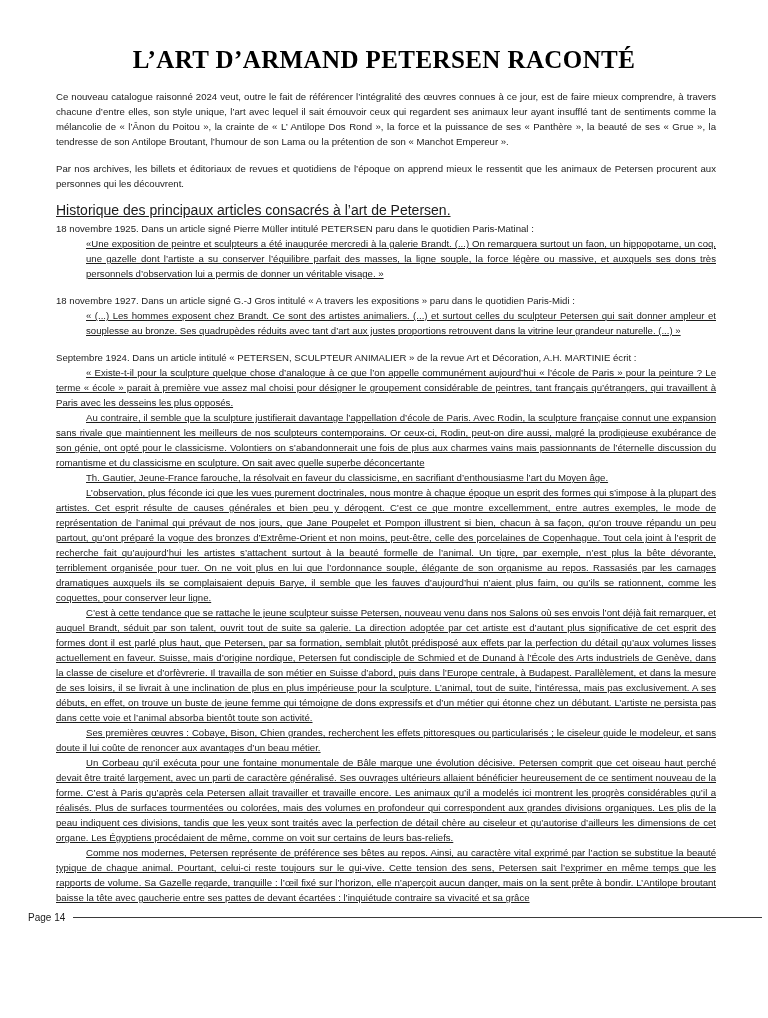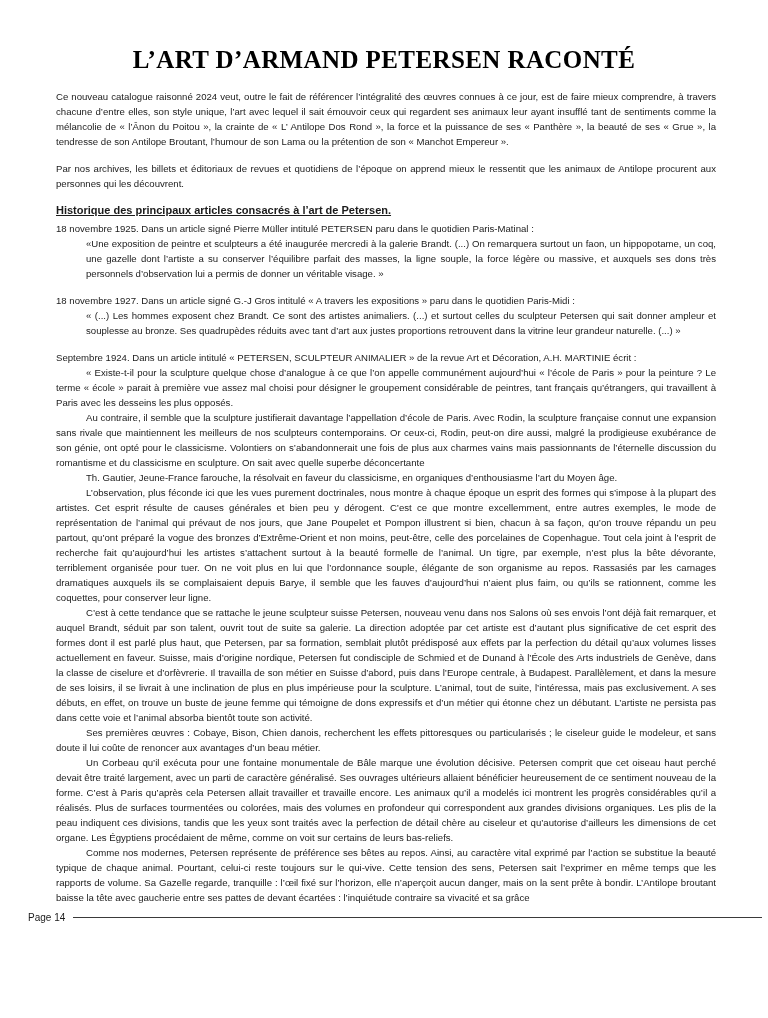--- a/index.html
+++ b/index.html
@@ -29,28 +29,28 @@
   .content {
     margin: 15px 52px 14px 56px;
     text-align: justify;
     font-size: 9.6px;
     line-height: 15px;
   }
   .content p { margin: 0; }
   .content p.p  { margin-bottom: 12px; }
   .content p.p0 { margin-bottom: 0; }
   .content p.h {
-    font-weight: 700;
+    font-weight: 400;
     text-decoration: underline;
-    font-size: 11px;
+    font-size: 14px;
     margin-bottom: 3px;
   }
   .content p.intro { margin: 0; }
-  .content p.quote { margin: 0 0 12px 30px; }
-  .content p.qp { text-indent: 30px; margin: 0; }
+  .content p.quote { margin: 0 0 12px 30px; text-decoration: underline; }
+  .content p.qp { text-indent: 30px; margin: 0; text-decoration: underline; }
   .footer {
     position: absolute;
     left: 28px;
     right: 6px;
     bottom: 8px;
     display: flex;
     align-items: center;
     gap: 8px;
   }
   .page-number {
@@ -64,33 +64,33 @@
     border-top: 1.4px solid #3a3a3a;
   }
 </style>
 </head>
 <body>
 
 <div class="page">
   <h1 class="title">L’ART D’ARMAND PETERSEN RACONTÉ</h1>
   <div class="content">
       <p class="p">Ce nouveau catalogue raisonné 2024 veut, outre le fait de référencer l’intégralité des œuvres connues à ce jour, est de faire mieux comprendre, à travers chacune d’entre elles, son style unique, l’art avec lequel il sait émouvoir ceux qui regardent ses animaux leur ayant insufflé tant de sentiments comme la mélancolie de « l’Ânon du Poitou », la crainte de « L’ Antilope Dos Rond », la force et la puissance de ses « Panthère », la beauté de ses « Grue », la tendresse de son Antilope Broutant, l’humour de son Lama ou la prétention de son « Manchot Empereur ».</p>
-      <p class="p">Par nos archives, les billets et éditoriaux de revues et quotidiens de l’époque on apprend mieux le ressentit que les animaux de Antilope procurent aux personnes qui les découvrent.</p>
+      <p class="p">Par nos archives, les billets et éditoriaux de revues et quotidiens de l’époque on apprend mieux le ressentit que les animaux de Petersen procurent aux personnes qui les découvrent.</p>
       <p class="h">Historique des principaux articles consacrés à l’art de Petersen.</p>
       <p class="intro">18 novembre 1925. Dans un article signé Pierre Müller intitulé PETERSEN paru dans le quotidien Paris-Matinal :</p>
       <p class="quote">«Une exposition de peintre et sculpteurs a été inaugurée mercredi à la galerie Brandt. (...) On remarquera surtout un faon, un hippopotame, un coq, une gazelle dont l’artiste a su conserver l’équilibre parfait des masses, la ligne souple, la force légère ou massive, et auxquels ses dons très personnels d’observation lui a permis de donner un véritable visage. »</p>
       <p class="intro">18 novembre 1927. Dans un article signé G.-J Gros intitulé « A travers les expositions » paru dans le quotidien Paris-Midi :</p>
       <p class="quote">« (...) Les hommes exposent chez Brandt. Ce sont des artistes animaliers. (...) et surtout celles du sculpteur Petersen qui sait donner ampleur et souplesse au bronze. Ses quadrupèdes réduits avec tant d’art aux justes proportions retrouvent dans la vitrine leur grandeur naturelle. (...) »</p>
       <p class="intro">Septembre 1924. Dans un article intitulé « PETERSEN, SCULPTEUR ANIMALIER » de la revue Art et Décoration, A.H. MARTINIE écrit :</p>
       <p class="qp">« Existe-t-il pour la sculpture quelque chose d’analogue à ce que l’on appelle communément aujourd’hui « l’école de Paris » pour la peinture ? Le terme « école » parait à première vue assez mal choisi pour désigner le groupement considérable de peintres, tant français qu’étrangers, qui travaillent à Paris avec les desseins les plus opposés.</p>
       <p class="qp">Au contraire, il semble que la sculpture justifierait davantage l’appellation d’école de Paris. Avec Rodin, la sculpture française connut une expansion sans rivale que maintiennent les meilleurs de nos sculpteurs contemporains. Or ceux-ci, Rodin, peut-on dire aussi, malgré la prodigieuse exubérance de son génie, ont opté pour le classicisme. Volontiers on s’abandonnerait une fois de plus aux charmes vains mais passionnants de l’éternelle discussion du romantisme et du classicisme en sculpture. On sait avec quelle superbe déconcertante</p>
-      <p class="qp">Th. Gautier, Jeune-France farouche, la résolvait en faveur du classicisme, en organiques d’enthousiasme l’art du Moyen âge.</p>
+      <p class="qp">Th. Gautier, Jeune-France farouche, la résolvait en faveur du classicisme, en sacrifiant d’enthousiasme l’art du Moyen âge.</p>
       <p class="qp">L’observation, plus féconde ici que les vues purement doctrinales, nous montre à chaque époque un esprit des formes qui s’impose à la plupart des artistes. Cet esprit résulte de causes générales et bien peu y dérogent. C’est ce que montre excellemment, entre autres exemples, le mode de représentation de l’animal qui prévaut de nos jours, que Jane Poupelet et Pompon illustrent si bien, chacun à sa façon, qu’on trouve répandu un peu partout, qu’ont préparé la vogue des bronzes d’Extrême-Orient et non moins, peut-être, celle des porcelaines de Copenhague. Tout cela joint à l’esprit de recherche fait qu’aujourd’hui les artistes s’attachent surtout à la beauté formelle de l’animal. Un tigre, par exemple, n’est plus la bête dévorante, terriblement organisée pour tuer. On ne voit plus en lui que l’ordonnance souple, élégante de son organisme au repos. Rassasiés par les carnages dramatiques auxquels ils se complaisaient depuis Barye, il semble que les fauves d’aujourd’hui n’aient plus faim, ou qu’ils se rationnent, comme les coquettes, pour conserver leur ligne.</p>
       <p class="qp">C’est à cette tendance que se rattache le jeune sculpteur suisse Petersen, nouveau venu dans nos Salons où ses envois l’ont déjà fait remarquer, et auquel Brandt, séduit par son talent, ouvrit tout de suite sa galerie. La direction adoptée par cet artiste est d’autant plus significative de cet esprit des formes dont il est parlé plus haut, que Petersen, par sa formation, semblait plutôt prédisposé aux effets par la perfection du détail qu’aux volumes lisses actuellement en faveur. Suisse, mais d’origine nordique, Petersen fut condisciple de Schmied et de Dunand à l’École des Arts industriels de Genève, dans la classe de ciselure et d’orfèvrerie. Il travailla de son métier en Suisse d’abord, puis dans l’Europe centrale, à Budapest. Parallèlement, et dans la mesure de ses loisirs, il se livrait à une inclination de plus en plus impérieuse pour la sculpture. L’animal, tout de suite, l’intéressa, mais pas exclusivement. A ses débuts, en effet, on trouve un buste de jeune femme qui témoigne de dons expressifs et d’un métier qui étonne chez un débutant. L’artiste ne persista pas dans cette voie et l’animal absorba bientôt toute son activité.</p>
-      <p class="qp">Ses premières œuvres : Cobaye, Bison, Chien danois, recherchent les effets pittoresques ou particularisés ; le ciseleur guide le modeleur, et sans doute il lui coûte de renoncer aux avantages d’un beau métier.</p>
+      <p class="qp">Ses premières œuvres : Cobaye, Bison, Chien grandes, recherchent les effets pittoresques ou particularisés ; le ciseleur guide le modeleur, et sans doute il lui coûte de renoncer aux avantages d’un beau métier.</p>
       <p class="qp">Un Corbeau qu’il exécuta pour une fontaine monumentale de Bâle marque une évolution décisive. Petersen comprit que cet oiseau haut perché devait être traité largement, avec un parti de caractère généralisé. Ses ouvrages ultérieurs allaient bénéficier heureusement de ce sentiment nouveau de la forme. C’est à Paris qu’après cela Petersen allait travailler et travaille encore. Les animaux qu’il a modelés ici montrent les progrès considérables qu’il a réalisés. Plus de surfaces tourmentées ou colorées, mais des volumes en profondeur qui correspondent aux grandes divisions organiques. Les plis de la peau indiquent ces divisions, tandis que les yeux sont traités avec la perfection de détail chère au ciseleur et qu’autorise d’ailleurs les dimensions de cet organe. Les Égyptiens procédaient de même, comme on voit sur certains de leurs bas-reliefs.</p>
       <p class="qp">Comme nos modernes, Petersen représente de préférence ses bêtes au repos. Ainsi, au caractère vital exprimé par l’action se substitue la beauté typique de chaque animal. Pourtant, celui-ci reste toujours sur le qui-vive. Cette tension des sens, Petersen sait l’exprimer en même temps que les rapports de volume. Sa Gazelle regarde, tranquille : l’œil fixé sur l’horizon, elle n’aperçoit aucun danger, mais on la sent prête à bondir. L’Antilope broutant baisse la tête avec gaucherie entre ses pattes de devant écartées : l’inquiétude contraire sa vivacité et sa grâce</p>
     </div>
   <div class="footer">
     <span class="page-number">Page 14</span>
     <span class="footer-rule"></span>
   </div>
 </div>
 
 </body></html>

